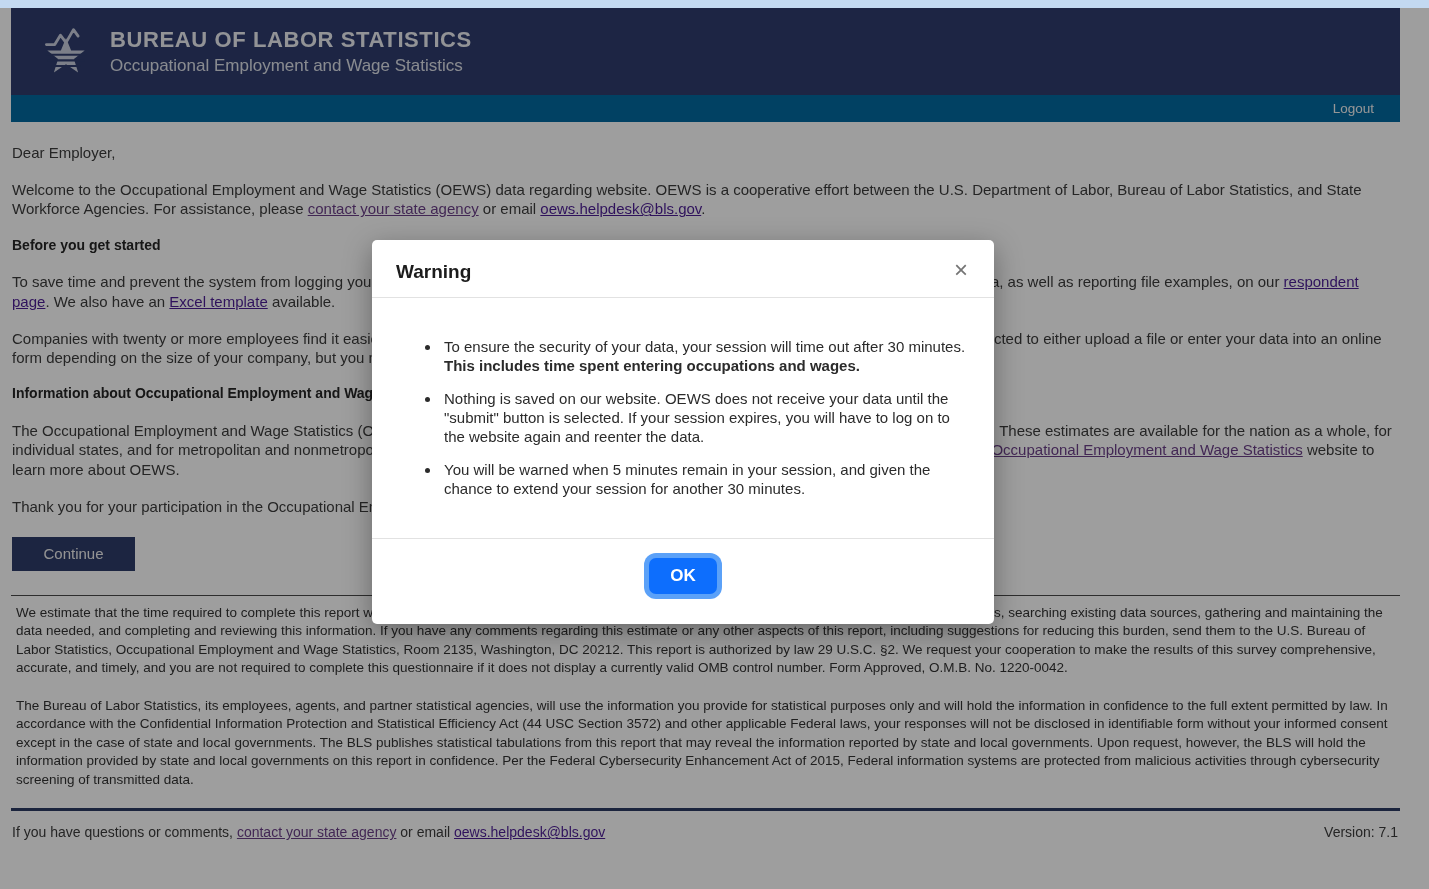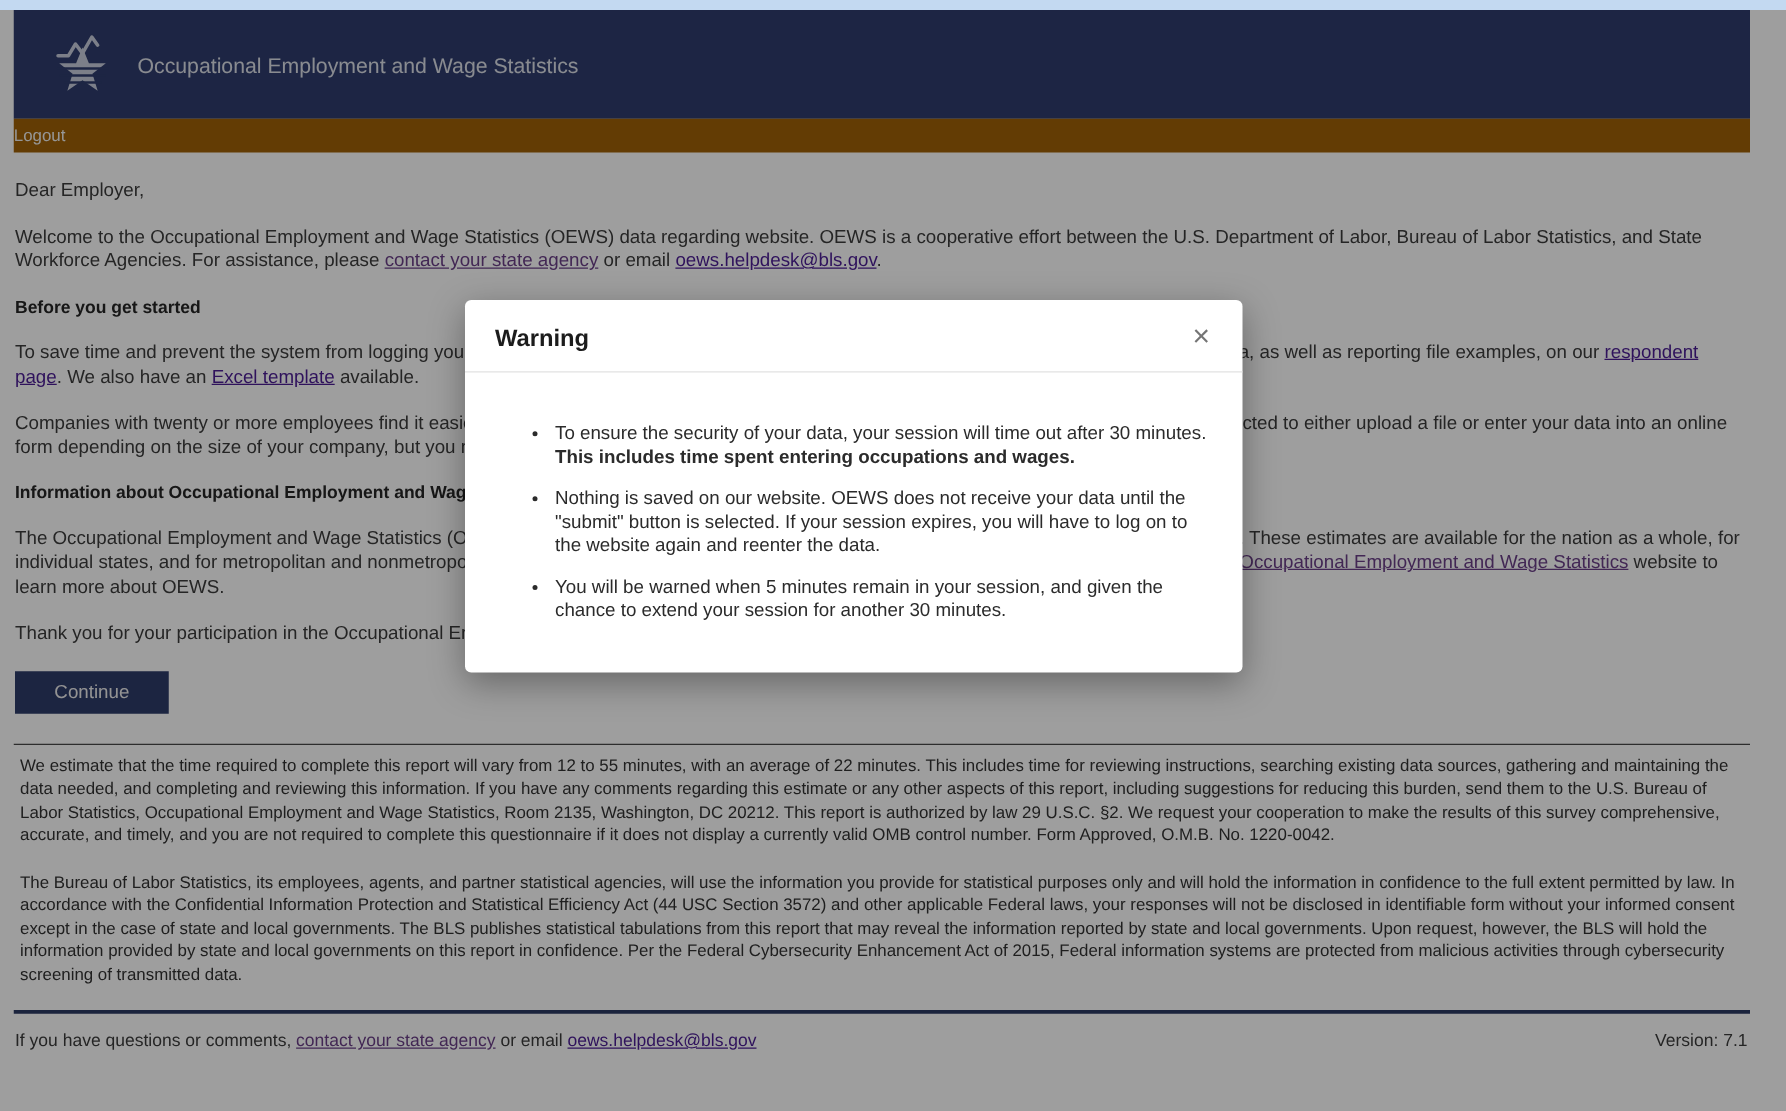--- a/index.html
+++ b/index.html
@@ -14,21 +14,21 @@
   .top-strip { height: 8px; width: 100%; background: #c3d9f1; position: relative; z-index: 30; }
   .page-container { margin-left: 11px; width: 1389px; }
 
   
   .site-header { background: #2f3d6e; height: 87px; display: flex; align-items: center; padding-left: 27px; }
   .logo-wrap { width: 56px; height: 56px; margin-right: 16px; flex: 0 0 auto; }
   .header-text .title { color: #eceef3; font-size: 22px; font-weight: bold; letter-spacing: 0.6px; line-height: 1.15; }
   .header-text .subtitle { color: #dde0e9; font-size: 17px; margin-top: 3px; }
 
   
-  .red-bar { background: #a16207; height: 27px; display: flex; align-items: center; padding-right: 26px; }
+  .red-bar { background: #0369a1; height: 27px; display: flex; align-items: center; justify-content: flex-end; padding-right: 26px; }
   .logout-link { color: #f2f2f2; font-size: 13.5px; text-decoration: none; cursor: pointer; }
 
   
   .content { padding: 21px 1px 0 1px; font-size: 15px; line-height: 1.28; }
   .content p { margin: 0 0 18px 0; }
   .content h3 { font-size: 14px; margin: 0 0 18px 0; color: #262626; }
   a.blue-link { color: #4c1d95; text-decoration: underline; cursor: pointer; }
   a.visited-link { color: #6b3f88; text-decoration: underline; cursor: pointer; }
 
   .continue-btn {
@@ -84,20 +84,21 @@
         <path d="M30 15 L35.5 28.5 L50 28.5 L38.5 37.5 L43 52 L30 43 L17 52 L21.5 37.5 L10 28.5 L24.5 28.5 Z" fill="#c9cedd"></path>
         <g stroke="#2f3d6e" stroke-width="2.2">
           <line x1="8" y1="33" x2="52" y2="33"></line>
           <line x1="10" y1="39" x2="50" y2="39"></line>
           <line x1="14" y1="45" x2="46" y2="45"></line>
         </g>
         <path d="M9 22 L18 22 L24 12 L30 20 L38 6 L43 13" fill="none" stroke="#c9cedd" stroke-width="3" stroke-linejoin="round" stroke-linecap="round"></path>
       </svg>
     </div>
     <div class="header-text">
+      <div class="title">BUREAU OF LABOR STATISTICS</div>
       <div class="subtitle">Occupational Employment and Wage Statistics</div>
     </div>
   </div>
 
   <div class="red-bar">
     <a class="logout-link">Logout</a>
   </div>
 
   <div class="content">
     <p>Dear Employer,</p>
@@ -142,13 +143,16 @@
     <div class="modal-title">Warning</div>
     <button class="modal-close">×</button>
   </div>
   <div class="modal-body">
     <ul>
       <li><span>To ensure the security of your data, your session will time out after 30 minutes. </span><strong>This includes time spent entering occupations and wages.</strong></li>
       <li><span>Nothing is saved on our website. OEWS does not receive your data until the "submit" button is selected. If your session expires, you will have to log on to the website again and reenter the data.</span><strong></strong></li>
       <li><span>You will be warned when 5 minutes remain in your session, and given the chance to extend your session for another 30 minutes.</span><strong></strong></li>
     </ul>
   </div>
+  <div class="modal-footer">
+    <button class="ok-btn">OK</button>
+  </div>
 </div>
 
 </body></html>

